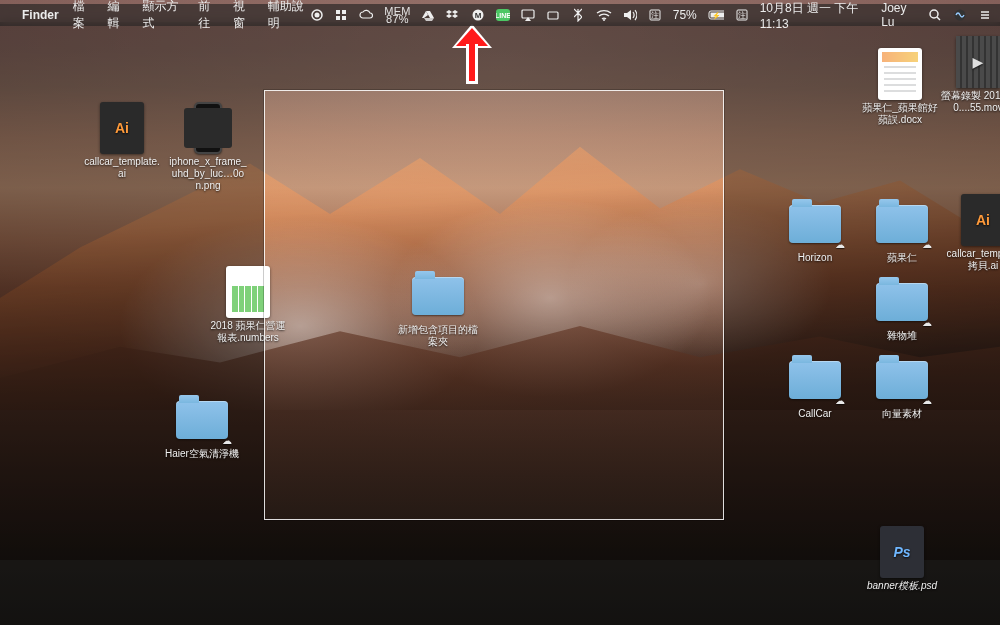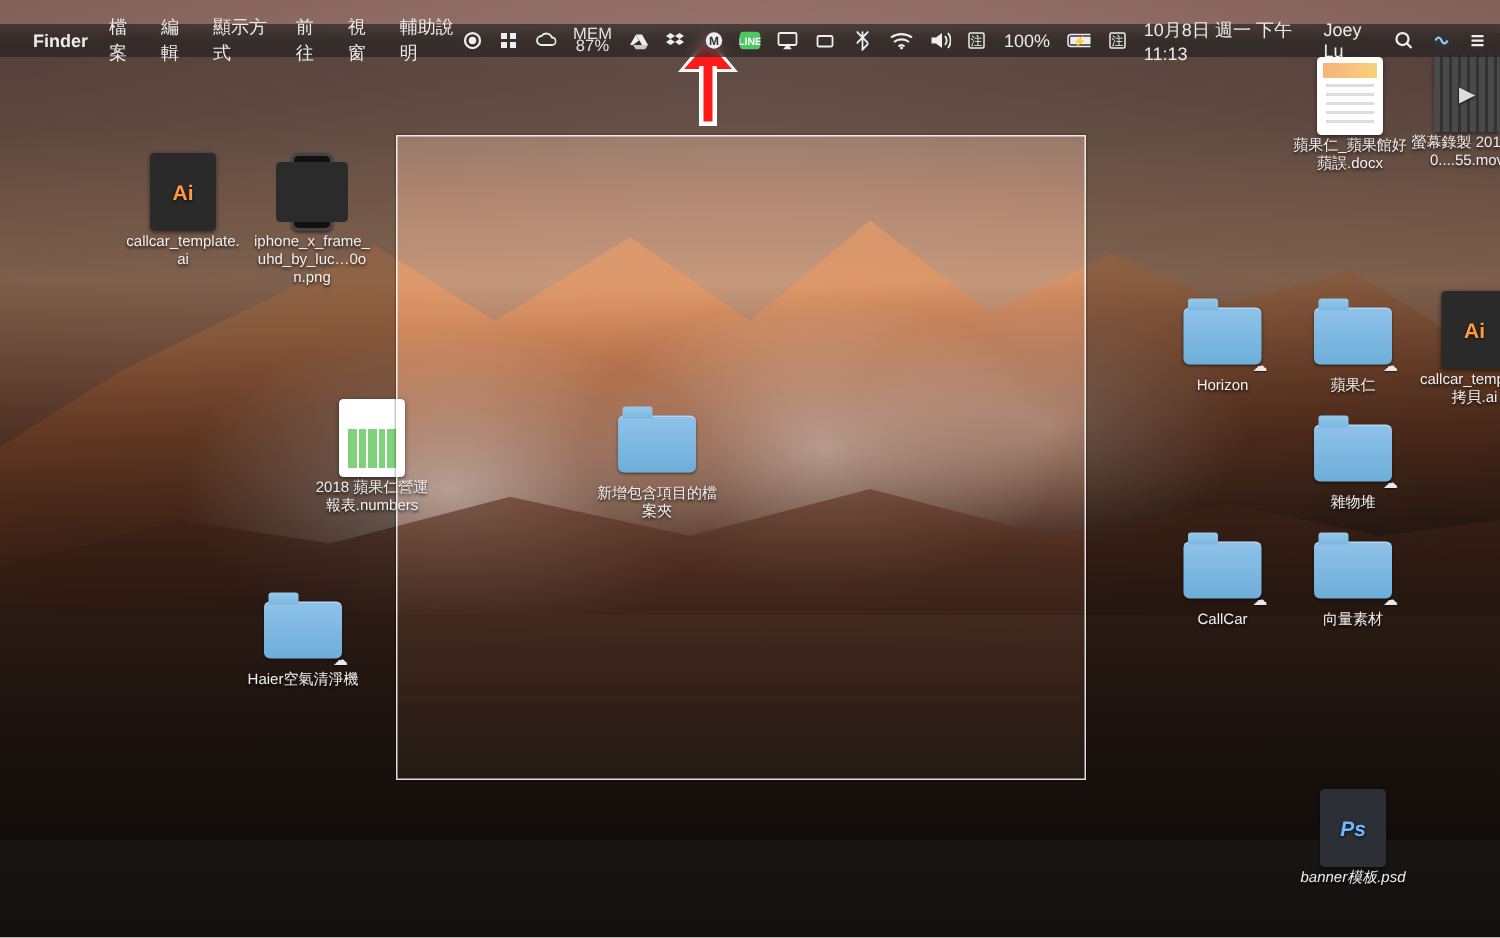--- a/index.html
+++ b/index.html
@@ -25,21 +25,21 @@
   }
   .ridge2 {
     position: absolute; left:0; right:0; height: 260px; top: 300px;
     background: linear-gradient(180deg, rgba(110,60,40,.7), rgba(25,18,14,.95));
     clip-path: polygon(0 30%, 12% 18%, 22% 24%, 34% 12%, 46% 22%, 58% 10%, 70% 22%, 82% 14%, 92% 22%, 100% 18%, 100% 100%, 0 100%);
     opacity: .9;
   }
 
   
   .menubar {
-    position: absolute; top: 16px; left: 0; right: 0; height: 22px;
+    position: absolute; top: 4px; left: 0; right: 0; height: 22px;
     background: rgba(30,30,30,.62); backdrop-filter: blur(4px);
     color: #ececec; display: flex; align-items: center; font-size: 12px;
     padding: 0 8px;
   }
   .menubar .left { display: flex; align-items: center; gap: 14px; }
   .menubar .left .app { font-weight: 600; }
   .menubar .right { margin-left: auto; display: flex; align-items: center; gap: 11px; }
   .menubar .apple { font-size: 13px; }
   .micon { display:inline-flex; align-items:center; justify-content:center; width:16px; height:16px; }
   .badge { font-size: 11px; letter-spacing: .2px; opacity:.95; }
@@ -184,21 +184,21 @@
         <span class="cloud">☁</span>
       </div>
       <div class="label">向量素材</div>
     </div>
     <div class="dicon" style="left: 862px; top: 528px; font-style: italic;">
       <div class="glyph">
         <div class="doc psd"></div>
       </div>
       <div class="label">banner模板.psd</div>
     </div>
-    <div class="dicon" style="left: 860px; top: 40px;">
+    <div class="dicon" style="left: 860px; top: 50px;">
       <div class="glyph">
         <div class="doc docx"></div>
       </div>
       <div class="label">蘋果仁_蘋果館好蘋誤.docx</div>
     </div>
     <div class="dicon" style="left: 938px; top: 38px;">
       <div class="glyph">
         <div class="doc mov"></div>
       </div>
       <div class="label">螢幕錄製 2018-10....55.mov</div>
@@ -298,21 +298,21 @@
           <polygon points="1,4 4,4 8,1 8,11 4,8 1,8"></polygon>
           <path d="M10 3a5 5 0 010 6M12 1a8 8 0 010 10" fill="none" stroke="#eee" stroke-width="1.2"></path>
         </svg>
       </span>
       <span class="micon">
         <svg width="12" height="12" fill="#eee">
           <rect x="1" y="1" width="10" height="10" rx="1" fill="none" stroke="#eee"></rect>
           <text x="6" y="9" text-anchor="middle" font-size="8">注</text>
         </svg>
       </span>
-      <span>100%</span>
+      <span>75%</span>
       <span class="micon">
         <svg width="22" height="12">
           <rect x="1" y="2" width="17" height="8" rx="2" fill="none" stroke="#eee"></rect>
           <rect x="2.5" y="3.5" width="14" height="5" fill="#eee"></rect>
           <rect x="19" y="4" width="2" height="4" fill="#eee"></rect>
           <text x="9" y="9" text-anchor="middle" font-size="7" fill="#333">⚡</text>
         </svg>
       </span>
       <span class="micon">
         <svg width="12" height="12" fill="#eee">

